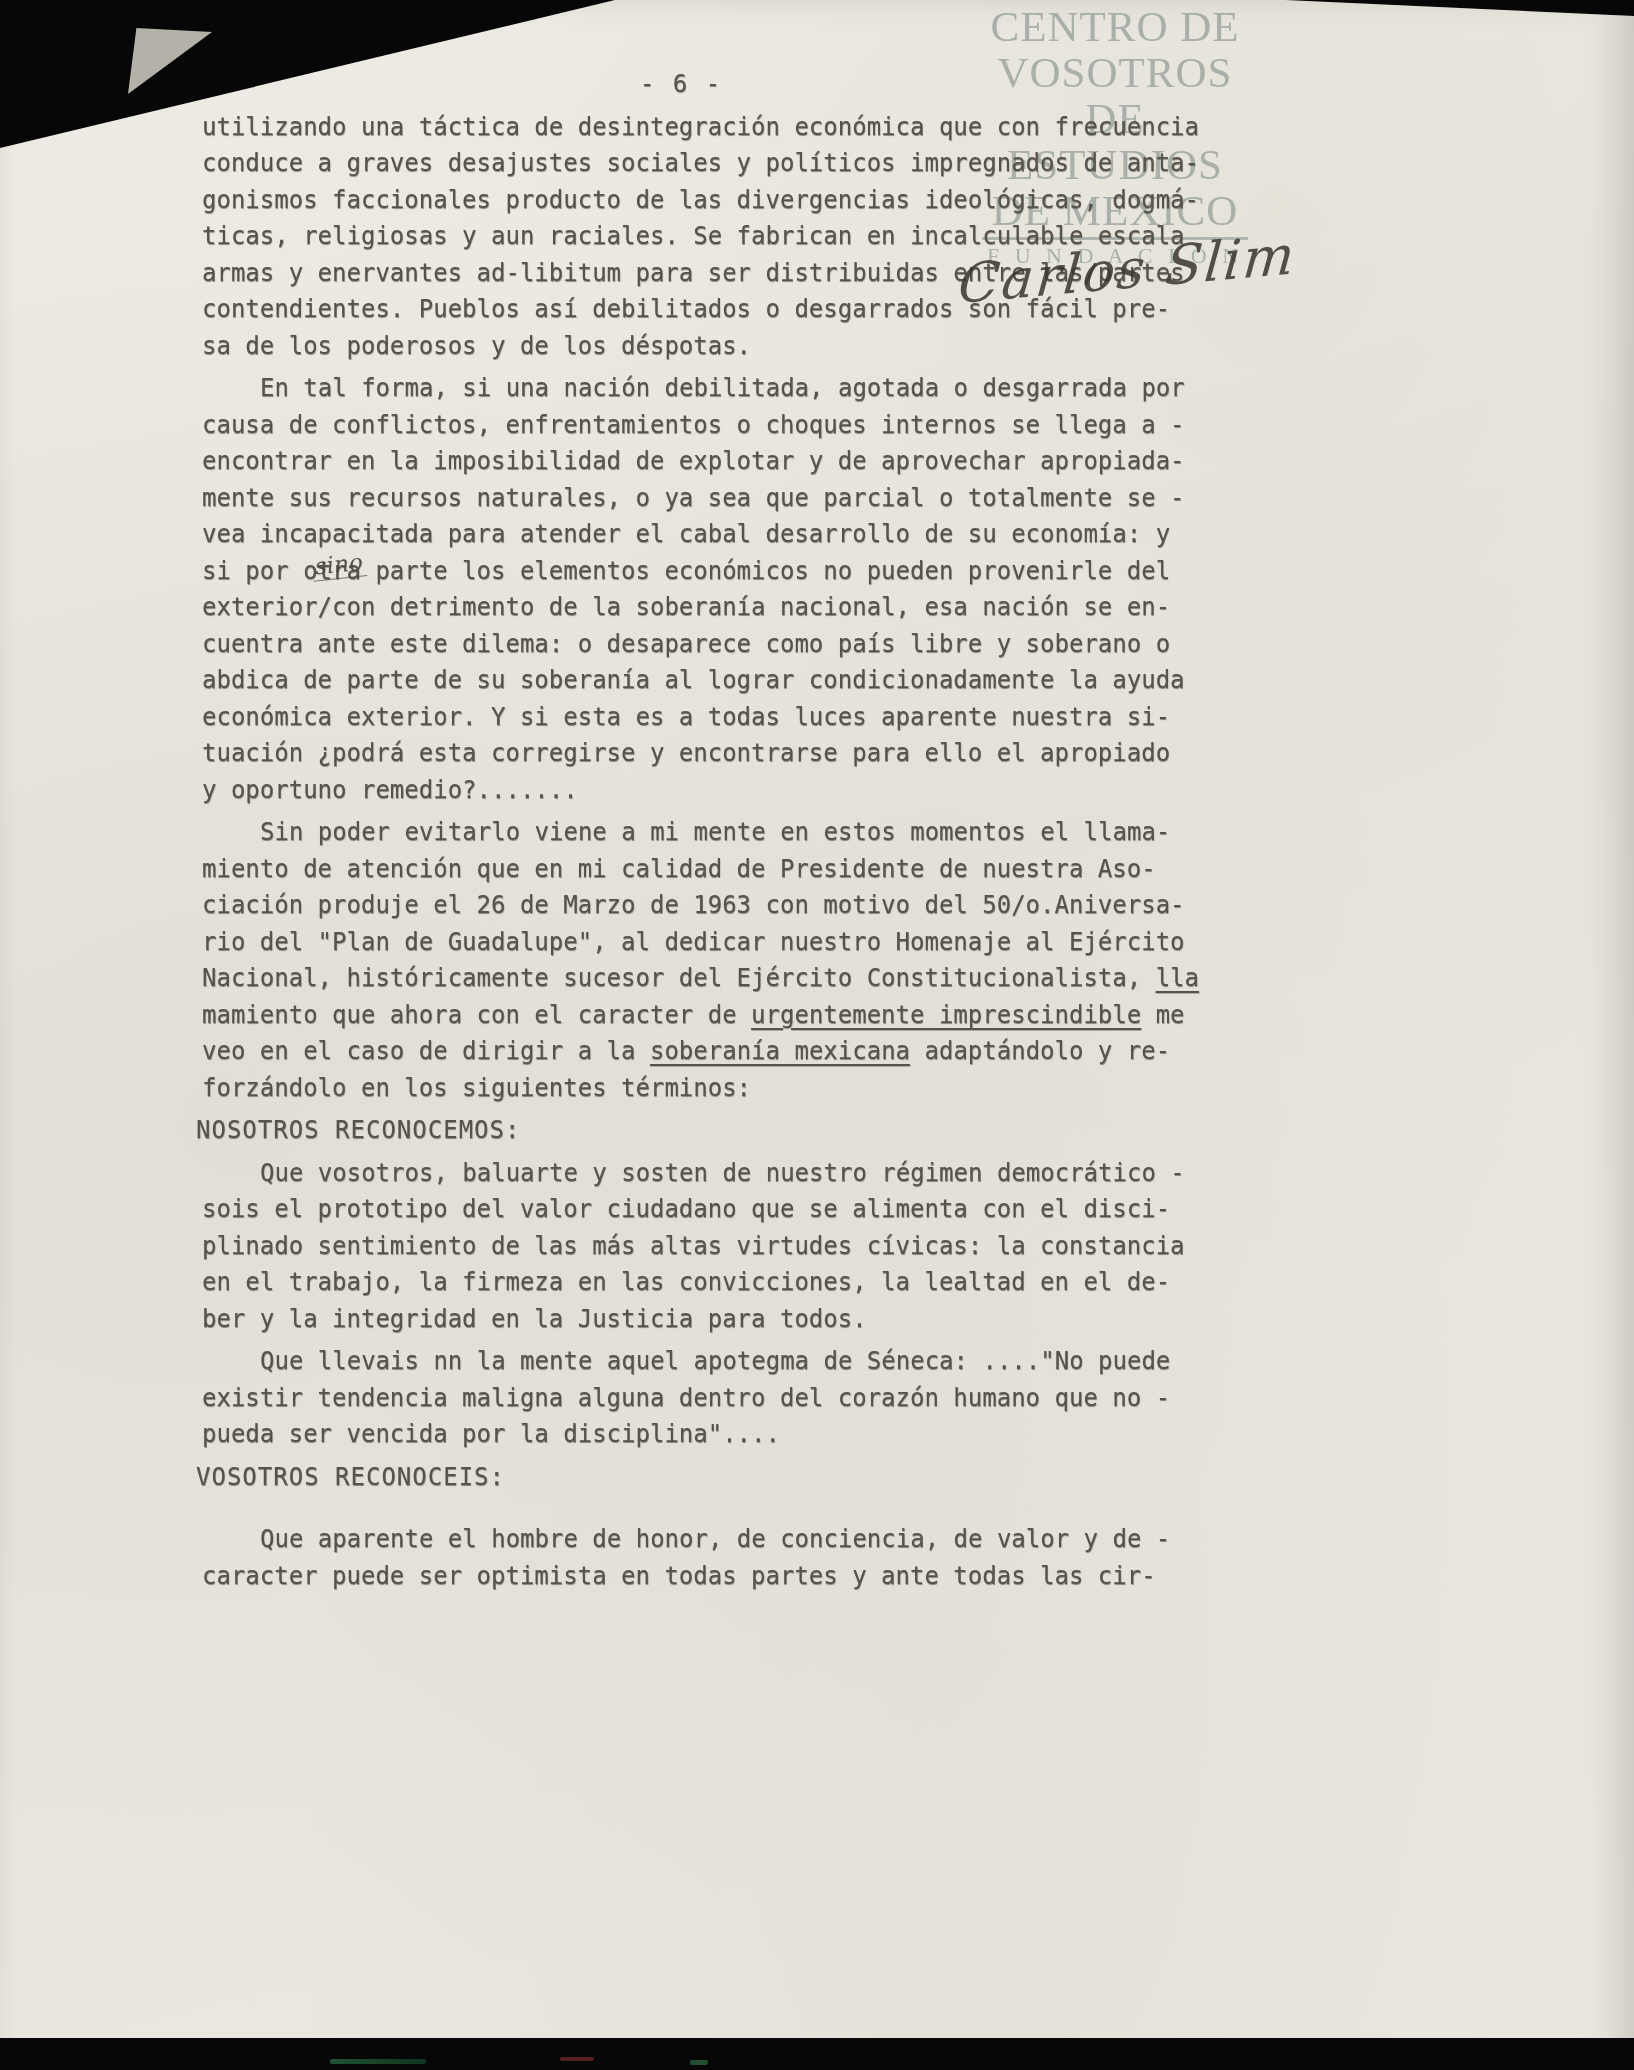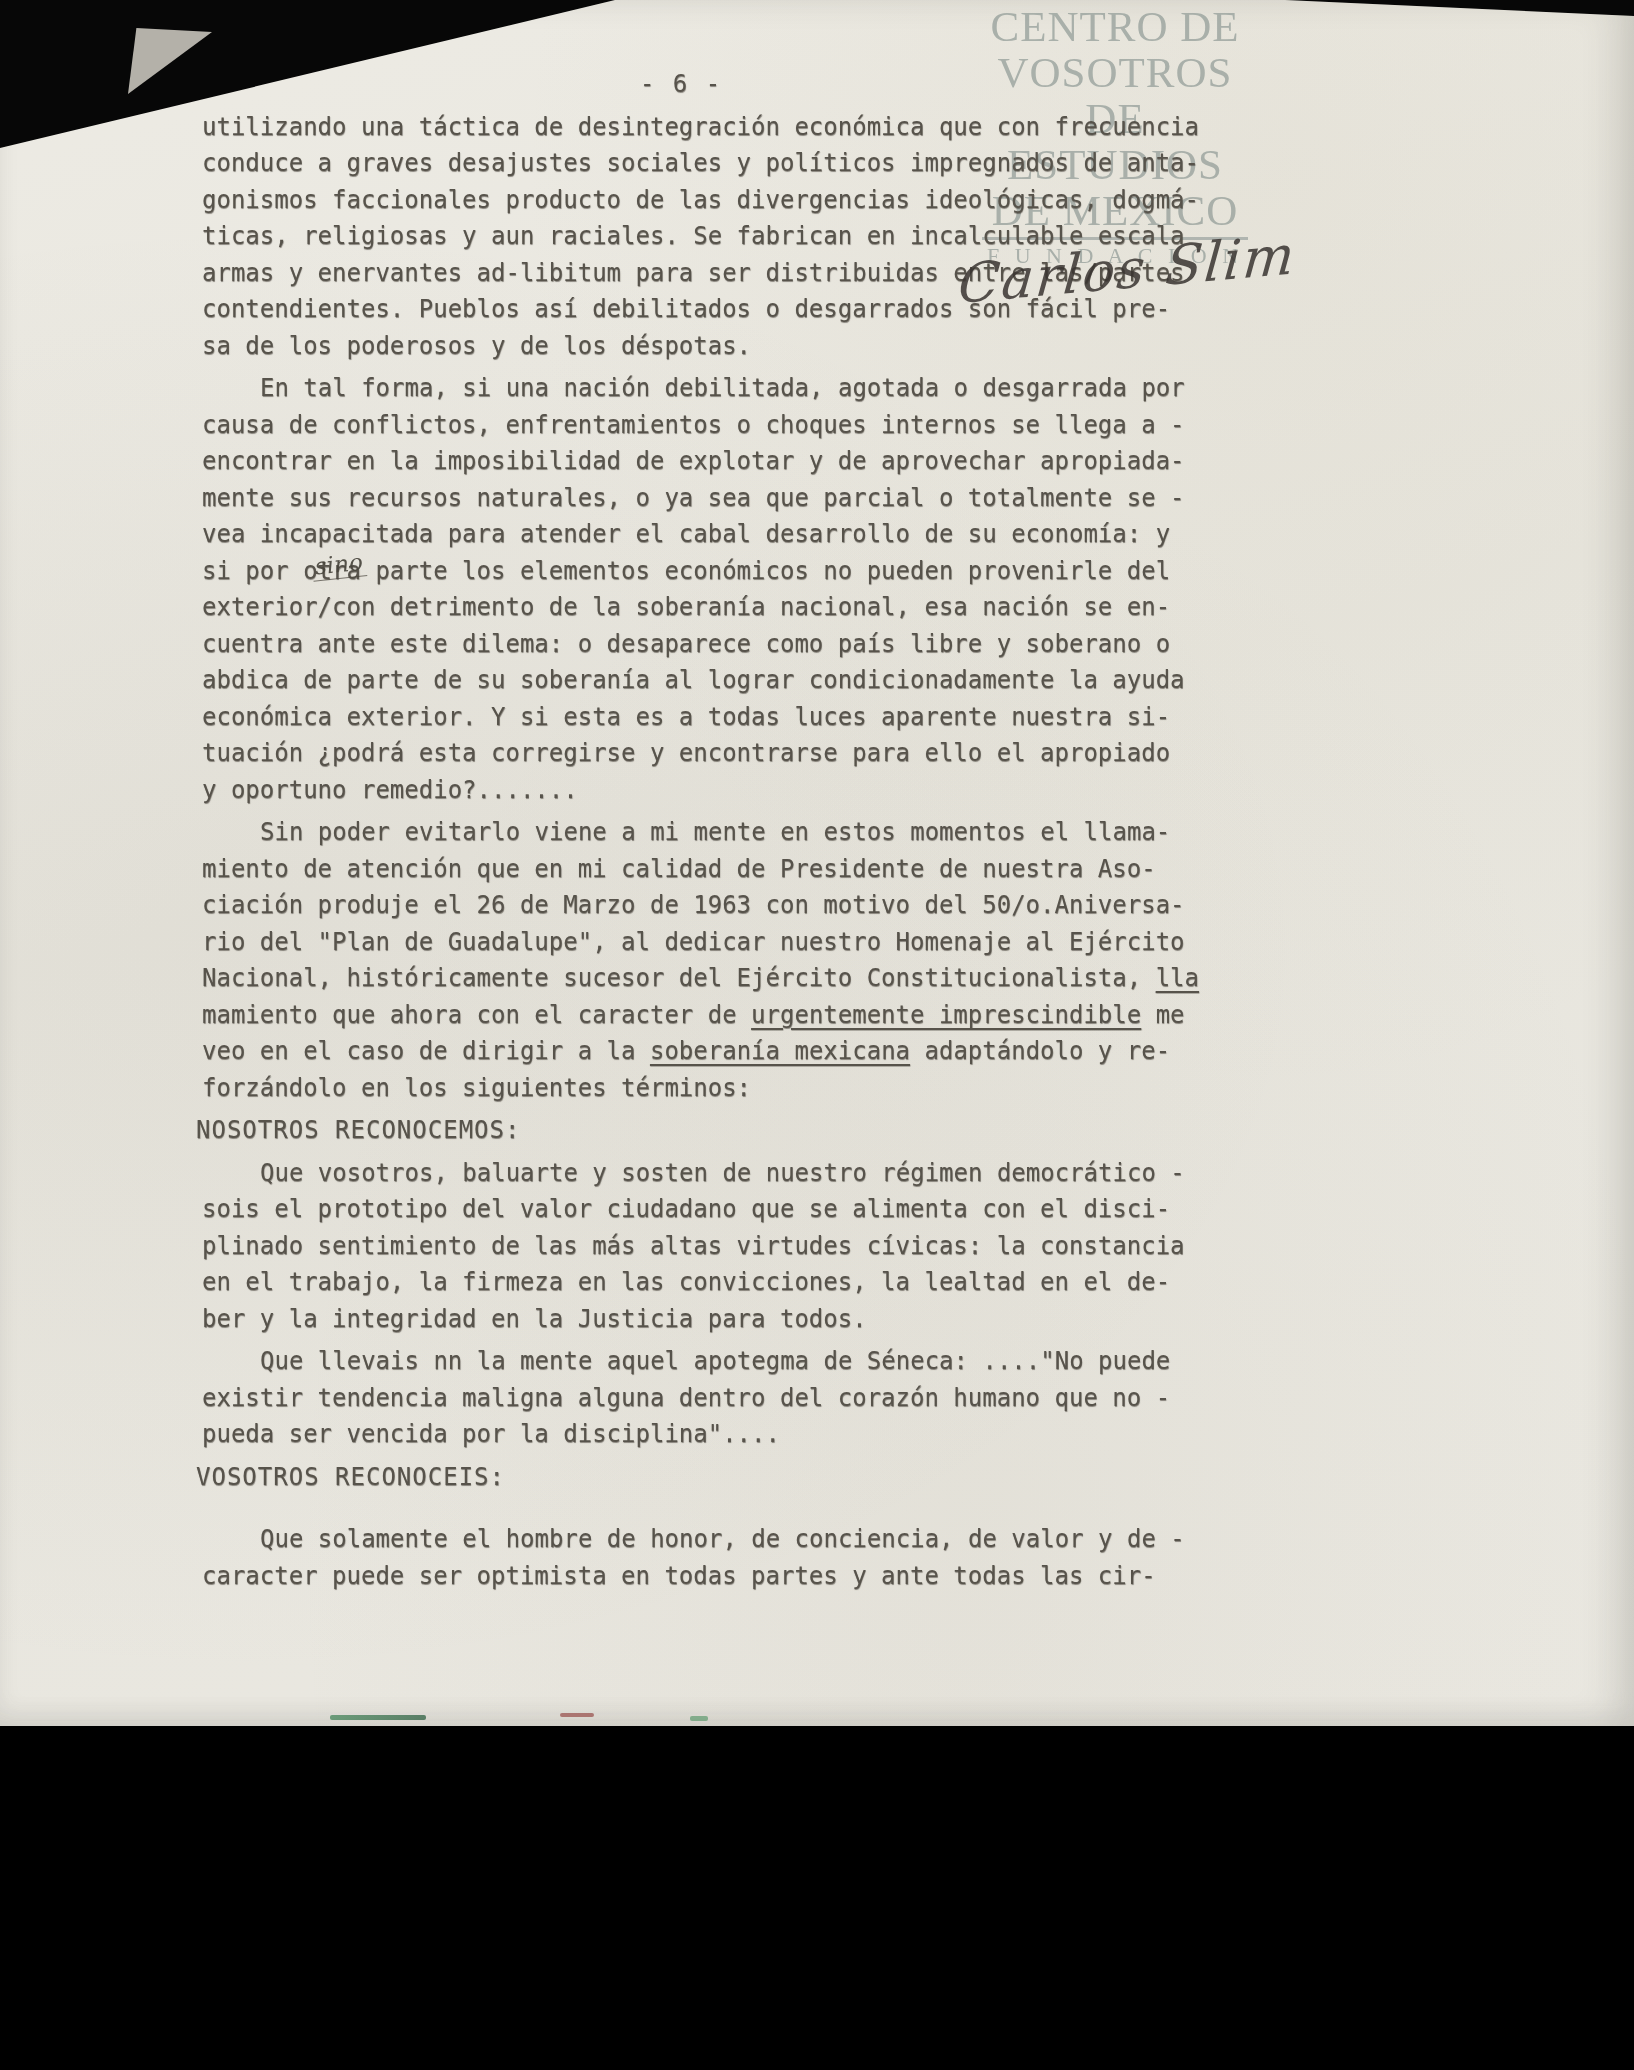--- a/index.html
+++ b/index.html
@@ -1,17 +1,17 @@
 <!DOCTYPE html>
 <html><head>
 <meta charset="utf-8">
 <style>
   html,body{margin:0;padding:0;background:#000;}
   .scan{
-    position:relative;width:1634px;height:1726px;background:#070707;overflow:hidden;
+    position:relative;width:1634px;height:2070px;background:#070707;overflow:hidden;
     font-family:"DejaVu Sans Mono","Liberation Mono",monospace;
   }
   .paper{
     position:absolute;inset:0;
     background:
       radial-gradient(ellipse at 78% 10%, rgba(190,180,150,0.10), transparent 42%),
       radial-gradient(ellipse at 15% 55%, rgba(120,110,90,0.06), transparent 55%),
       radial-gradient(ellipse at 60% 90%, rgba(150,140,115,0.07), transparent 50%),
       linear-gradient(165deg,#edebe4 0%,#e7e5dd 45%,#eae8e1 100%);
     clip-path:polygon(615px 0, 1285px 0, 1634px 16px, 1634px 2038px, 0 2038px, 0 148px);
@@ -109,21 +109,21 @@
       <div class="heading">NOSOTROS RECONOCEMOS:</div>
       <p class="para indent">Que vosotros, baluarte y sosten de nuestro régimen democrático -
 sois el prototipo del valor ciudadano que se alimenta con el disci-
 plinado sentimiento de las más altas virtudes cívicas: la constancia
 en el trabajo, la firmeza en las convicciones, la lealtad en el de-
 ber y la integridad en la Justicia para todos.</p>
       <p class="para indent">Que llevais nn la mente aquel apotegma de Séneca: ...."No puede
 existir tendencia maligna alguna dentro del corazón humano que no -
 pueda ser vencida por la disciplina"....</p>
       <div class="heading">VOSOTROS RECONOCEIS:</div>
-      <p class="para indent gap-top">Que solamente el hombre de honor, de conciencia, de valor y  de -
+      <p class="para indent gap-top">Que aparente el hombre de honor, de conciencia, de valor y  de -
 caracter puede ser optimista en todas partes y ante todas las cir-</p>
     </div>
 
     <div class="insertion">sino</div>
     <div class="signature">Carlos Slim</div>
 
   </div>
 
   <div class="torn-sliver"></div>
   <div class="speck speck-1"></div>

